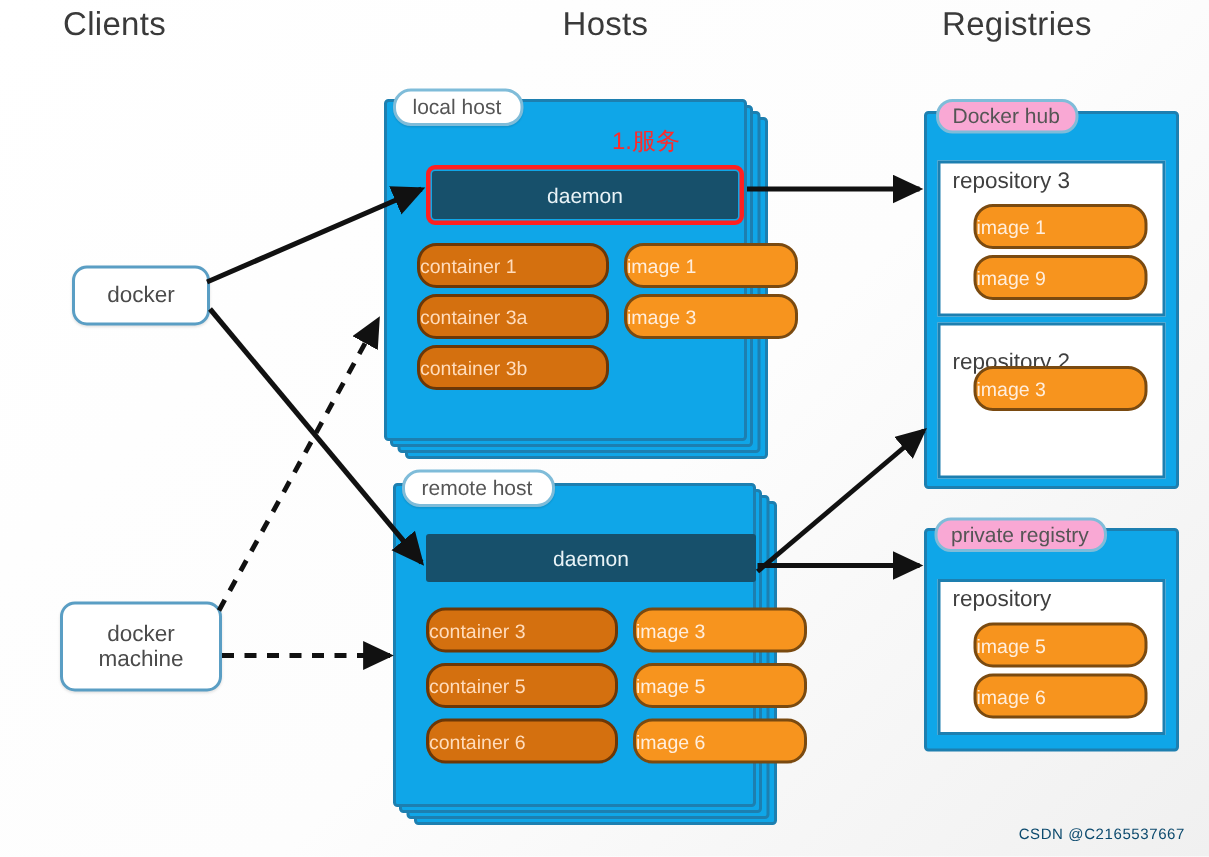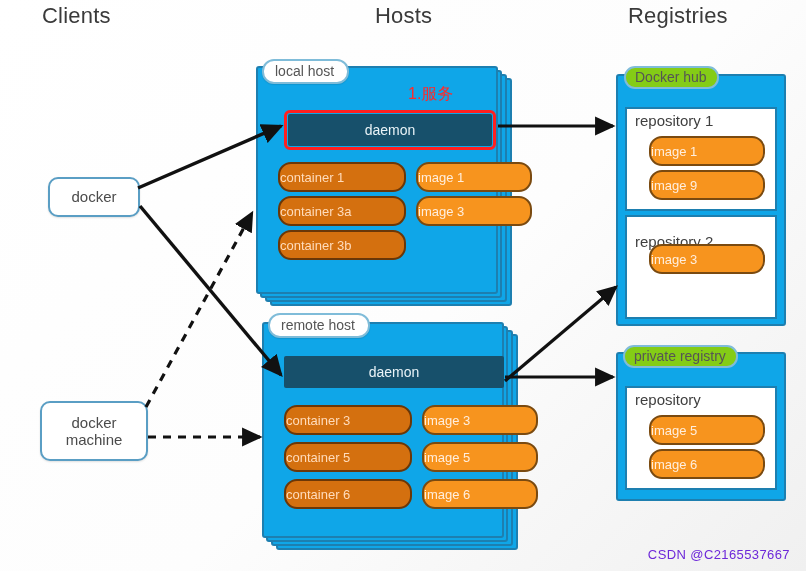--- a/index.html
+++ b/index.html
@@ -113,21 +113,21 @@
 
   
   .registry-outer{
     position:absolute;
     background:#0FA6E8;
     border:2px solid #1d7fb0;
     border-radius:3px;
   }
   .registry-label{
     position:absolute;
-    background:#84cc16;
+    background:#f9a8d4;
     border:2px solid #7fbcd9;
     border-radius:11px;
     color:#555;
     font-size:14px;
     padding:1px 10px 2px 9px;
     z-index:6;
     white-space:nowrap;
   }
   .repo-box{
     position:absolute;
@@ -141,22 +141,22 @@
     white-space:nowrap;
   }
 
   
   svg.arrows{position:absolute;left:0;top:0;width:806px;height:571px;pointer-events:none;z-index:5;}
 
   
   #watermark{
     position:absolute;
     right:16px;bottom:9px;
-    color:#6d28d9;
-    font-size:13px;
+    color:#0c4a6e;
+    font-size:10px;
     letter-spacing:.4px;
     white-space:nowrap;
   }
 </style>
 </head>
 <body>
 
 <div class="stage">
 
   <div class="col-title" id="title-clients">Clients</div>
@@ -267,21 +267,21 @@
     </div>
   </div>
 
   <div class="registry-outer" style="left:616px;top:74px;width:166px;height:248px;">
     <div class="registry-label" style="left:6px;top:-10px;">
       <span>Docker hub</span>
     </div>
 
     <div class="repo-box" style="left:7px;top:31px;width:148px;height:100px;">
       <div class="repo-title" style="left:8px;top:3px;">
-        <span>repository 1</span>
+        <span>repository 3</span>
       </div>
       <div class="pill image" style="left:22px;top:27px;">
         <span>image 1</span>
       </div>
       <div class="pill image" style="left:22px;top:61px;">
         <span>image 9</span>
       </div>
     </div>
 
     <div class="repo-box" style="left:7px;top:139px;width:148px;height:100px;">

